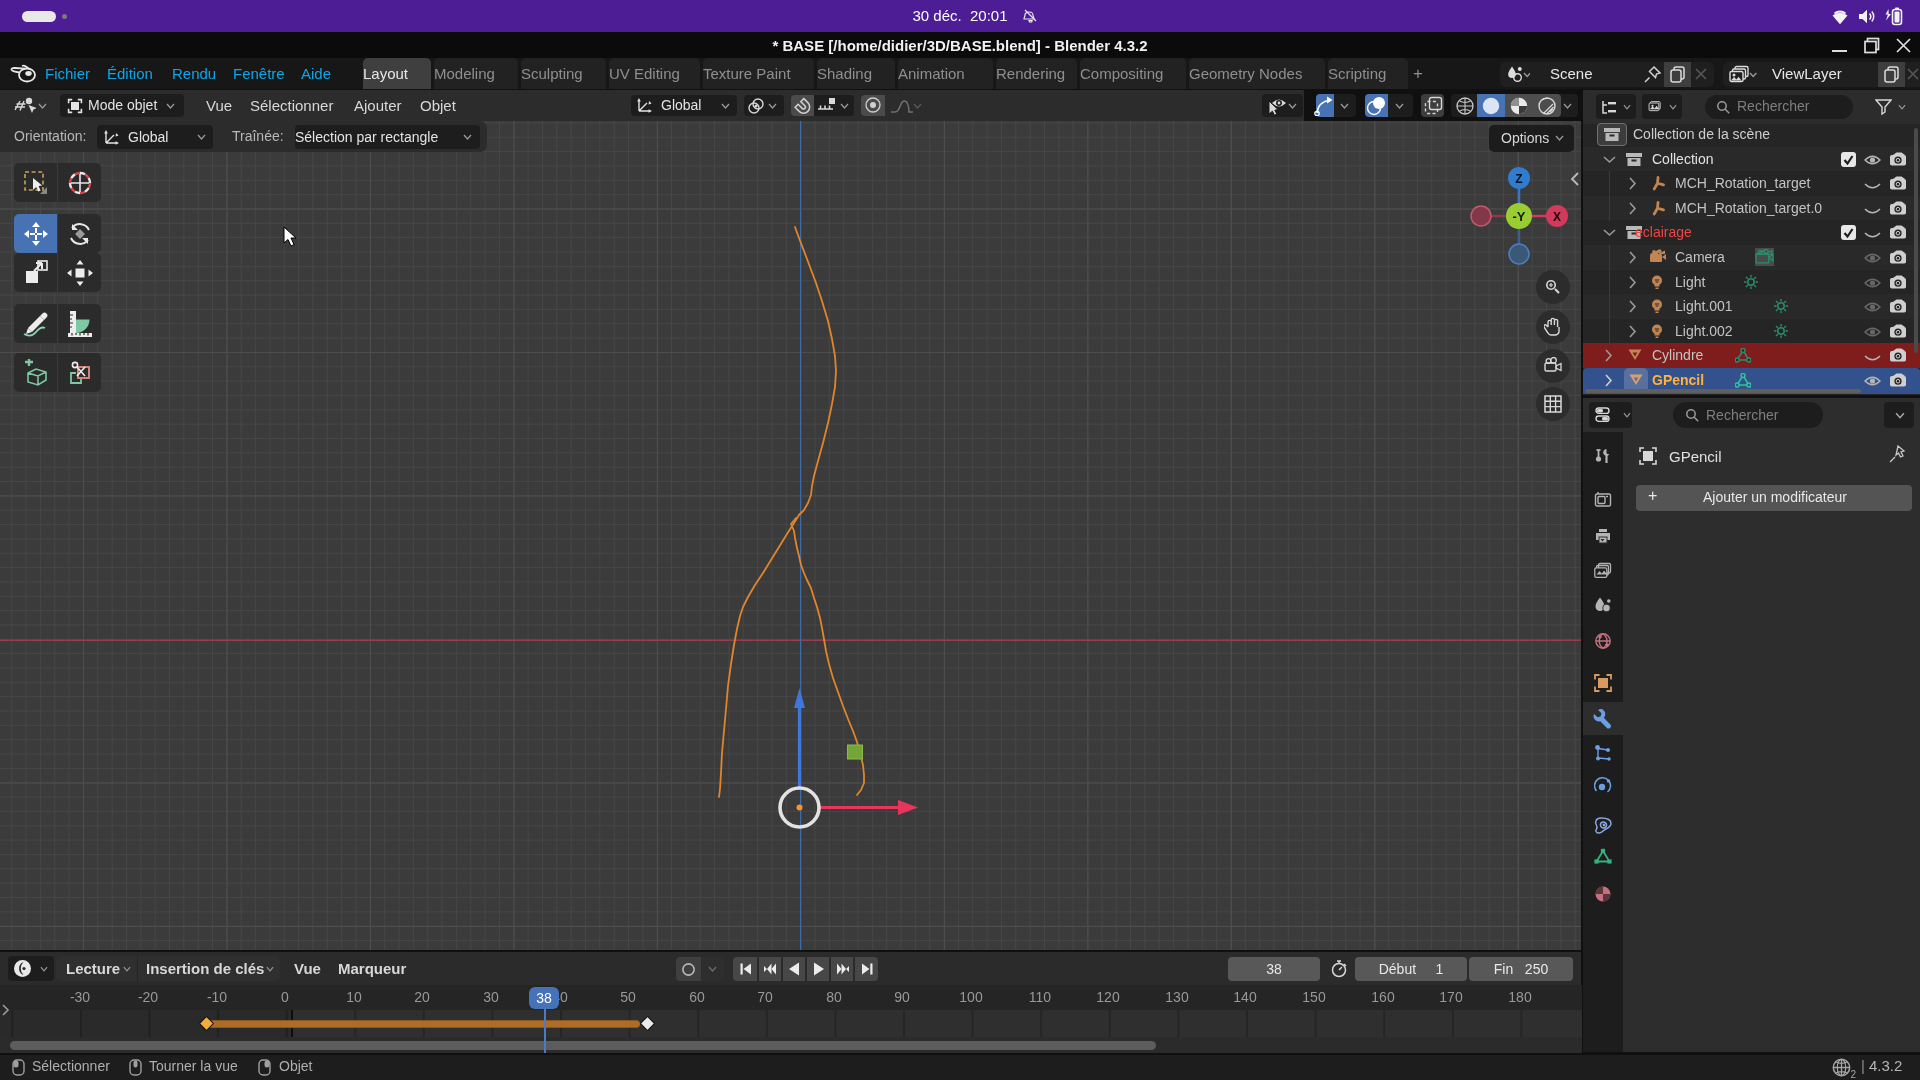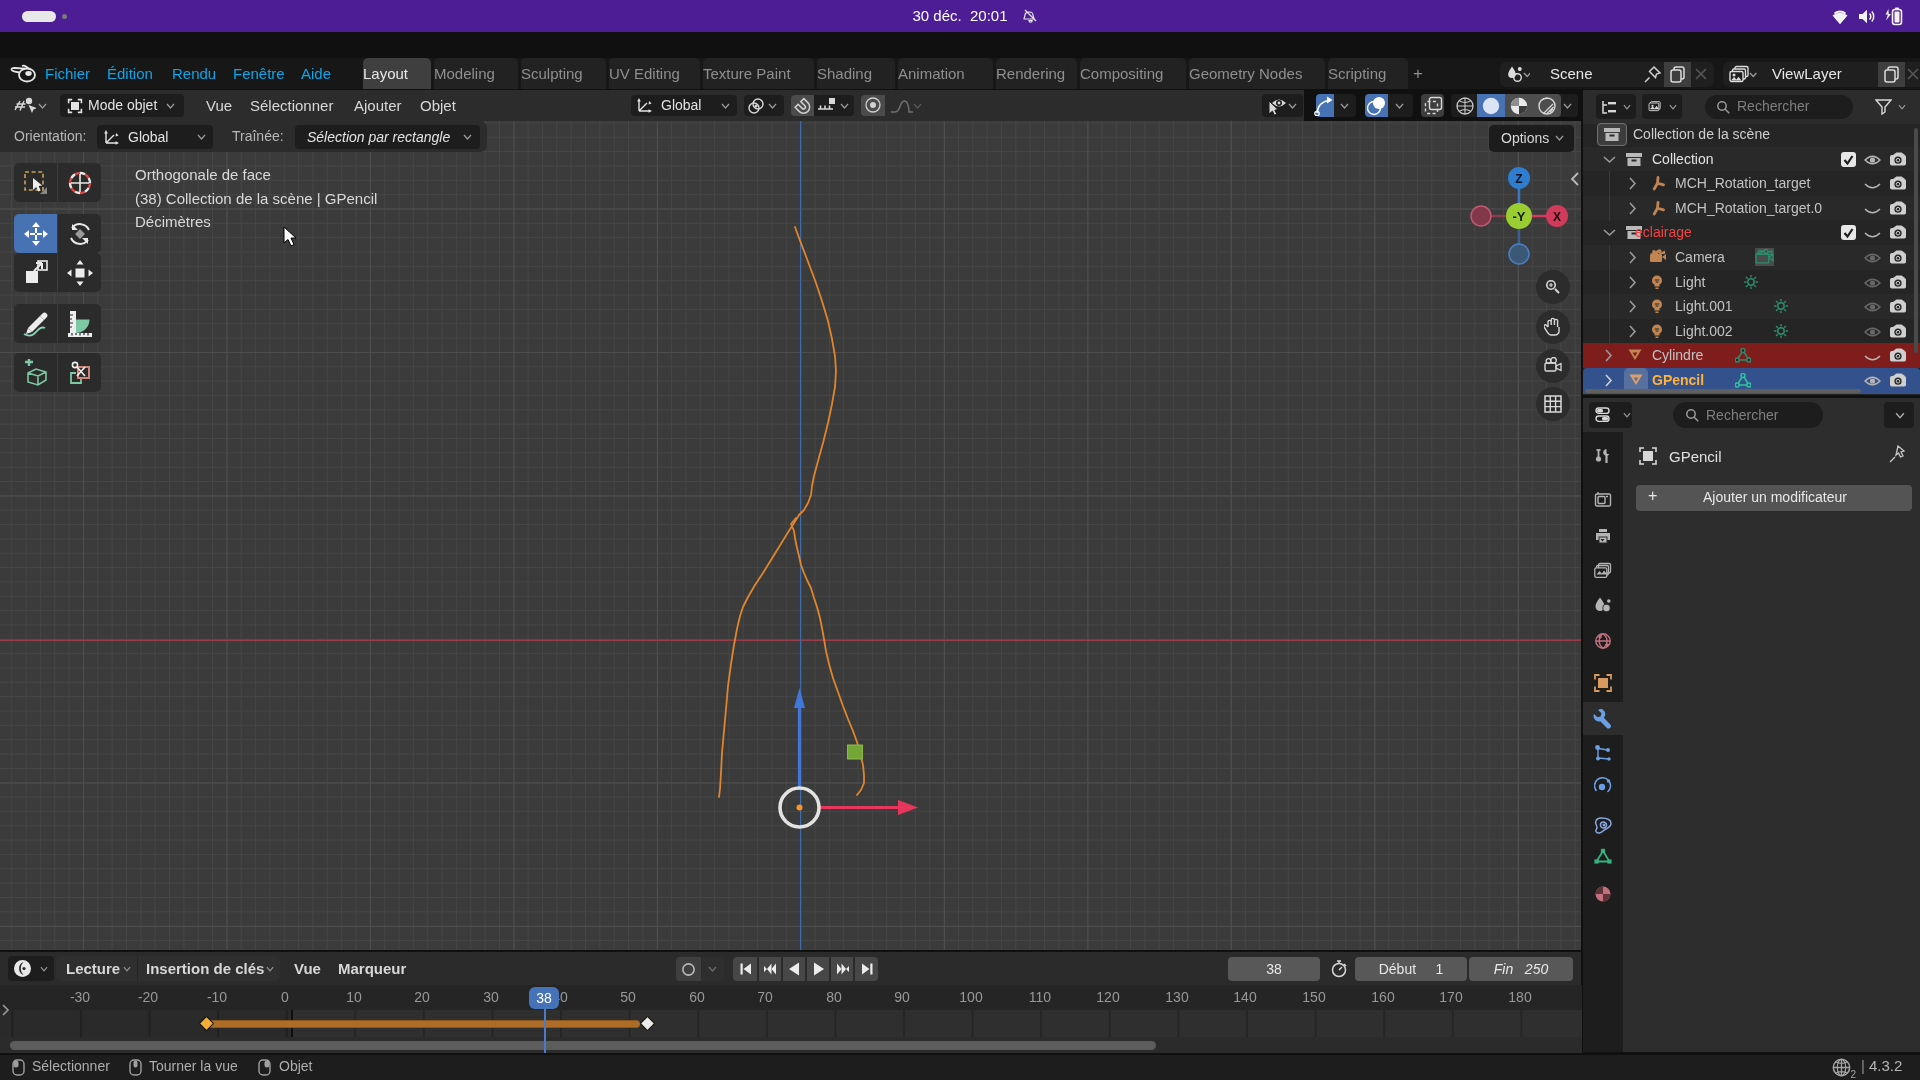--- a/index.html
+++ b/index.html
@@ -96,20 +96,31 @@
       </svg>
 
     <svg class="abs" style="left:1884px;top:7px" width="22" height="19" viewBox="0 0 22 19">
         <path d="M4.5 2 l-3 5.5 h2.4 L2 13.5 l5-6.5 H4.7z" fill="#f2f2f2"></path>
         <rect x="8.5" y="2.5" width="9" height="15" rx="2.4" fill="none" stroke="#f2f2f2" stroke-width="1.6"></rect>
         <rect x="11" y="0.5" width="4" height="2" rx="0.8" fill="#f2f2f2"></rect>
         <rect x="10.5" y="4.5" width="5" height="11" rx="1" fill="#f2f2f2"></rect>
       </svg>
   </div>
 
+  <div class="abs" id="titlebar">
+    <div class="abs" id="titletext">* BASE [/home/didier/3D/BASE.blend] - Blender 4.3.2</div>
+    <div class="abs" style="left:1832px;top:18px;width:15px;height:2.4px;background:#dedede;"></div>
+    <svg class="abs" style="left:1864px;top:5px" width="16" height="17" viewBox="0 0 16 17">
+        <rect x="3.5" y="1.5" width="11" height="11" fill="none" stroke="#dedede" stroke-width="1.7"></rect>
+        <rect x="1" y="4.5" width="11" height="11" fill="#0b0b0b" stroke="#dedede" stroke-width="1.7"></rect>
+      </svg>
+    <svg class="abs" style="left:1896px;top:6px" width="15" height="15" viewBox="0 0 15 15">
+        <path d="M1 1 L14 14 M14 1 L1 14" stroke="#dedede" stroke-width="1.7"></path>
+      </svg>
+  </div>
 
   <div class="abs" id="menurow">
 
     <svg class="abs" style="left:10px;top:6px" width="28" height="20" viewBox="0 0 28 20">
       <g stroke="#e8e8e8" fill="none" stroke-width="1.8">
         <ellipse cx="17" cy="11" rx="8" ry="6.5"></ellipse>
         <path d="M9.5 8.5 Q2 7.5 1.5 5.5 Q1.2 3.8 5 4 L15 4.6"></path>
         <path d="M12 2 Q14 1 15.5 2.2 L19 4.8"></path>
       </g>
       <ellipse cx="18.5" cy="9.5" rx="3.2" ry="2.4" fill="#e8e8e8"></ellipse>
@@ -339,35 +350,34 @@
             <path d="M3 14 L3 3 M3 14 L14 14 M3 14 L11 6" stroke="#e3e3e3" stroke-width="1.4" fill="none"></path>
             <path d="M3 1 l-1.8 3.4 h3.6z M16 14 l-3.4 -1.8 v3.6z M13 4 l-0.4 3.4 3-1z" fill="#e3e3e3"></path>
           </svg>
         <span class="abs" style="left:31px;top:4px;">Global</span>
         <svg class="abs" style="left:100px;top:9px" width="9" height="6" viewBox="0 0 9 6">
             <path d="M1 1 l3.5 4 L8 1" stroke="#999" fill="none" stroke-width="1.3"></path>
           </svg>
       </div>
       <span class="abs" style="left:232px;top:7px;color:#b8b8b8;">Traînée:</span>
       <div class="abs wdg" style="left:295px;top:4px;width:185px;height:24px;">
-        <span class="abs" style="left:12px;top:4px;font-style:italic;">Sélection par rectangle</span>
+        <span class="abs" style="left:0;top:4px;">Sélection par rectangle</span>
         <svg class="abs" style="left:168px;top:9px" width="9" height="6" viewBox="0 0 9 6">
             <path d="M1 1 l3.5 4 L8 1" stroke="#999" fill="none" stroke-width="1.3"></path>
           </svg>
       </div>
     </div>
 
     <div class="abs" style="left:1489px;top:4px;width:85px;height:27px;background:#1c1c1c;border-radius:5px;color:#d8d8d8;font-size:14px;">
       <span class="abs" style="left:12px;top:5px;">Options</span>
       <svg class="abs" style="left:66px;top:10px" width="9" height="6" viewBox="0 0 9 6">
           <path d="M1 1 l3.5 4 L8 1" stroke="#999" fill="none" stroke-width="1.3"></path>
         </svg>
     </div>
 
-    <div class="abs" id="overlaytext">Orthogonale de face<br>(38) Collection de la scène | GPencil<br>Décimètres</div>
 
     <svg class="abs" style="left:283px;top:105px" width="16" height="22" viewBox="0 0 16 22">
         <path d="M1 1 L1 17 L5 13.5 L8 20 L11 18.5 L8 12 L13 12 z" fill="#fff" stroke="#000" stroke-width="1"></path>
       </svg>
 
     <div class="tbtn" style="left:14px;top:42px;border-radius:5px 0 0 5px;">
       <svg style="margin:7px auto" width="26" height="26" viewBox="0 0 26 26">
           <rect x="2" y="2" width="18" height="18" fill="none" stroke="#c8a15a" stroke-width="1.6" stroke-dasharray="4 2.6"></rect>
           <path d="M10 8 l0 12 3.2-3 2 4.6 2.4-1.2 -2-4.4 3.6-0.4z" fill="#ededed"></path>
           <path d="M38 34 l-7 0 7 -7z" transform="translate(-14,-10)" fill="#888"></path>
@@ -1010,21 +1020,21 @@
       <div class="abs" style="left:10px;top:4px;width:1146px;height:9px;background:#5d5d5d;border-radius:4.5px;"></div>
     </div>
   </div>
 
   <div class="fld" style="left:1228px;top:957px;width:92px;height:24px;line-height:24px;">38</div>
   <svg class="abs" style="left:1330px;top:960px" width="18" height="18" viewBox="0 0 18 18">
       <circle cx="9" cy="10" r="6.5" fill="none" stroke="#d8d8d8" stroke-width="1.5"></circle>
       <path d="M9 10 L12 7 M7 1 h4 M9 1 v3 M14 4 l2 2" stroke="#d8d8d8" stroke-width="1.5" fill="none"></path>
     </svg>
   <div class="fld" style="left:1355px;top:957px;width:112px;height:24px;line-height:24px;">Début&nbsp;&nbsp;&nbsp;&nbsp;&nbsp;1</div>
-  <div class="fld" style="left:1469px;top:957px;width:104px;height:24px;line-height:24px;font-style:italic;">Fin&nbsp;&nbsp;&nbsp;250</div>
+  <div class="fld" style="left:1469px;top:957px;width:104px;height:24px;line-height:24px;">Fin&nbsp;&nbsp;&nbsp;250</div>
 
   <div class="abs" id="statusbar">
     <svg class="abs" style="left:12px;top:4px" width="13" height="17" viewBox="0 0 13 17">
         <rect x="1" y="1" width="11" height="15" rx="4" fill="none" stroke="#9f9f9f" stroke-width="1.4"></rect>
         <rect x="1.5" y="1.5" width="5" height="7" rx="2.5" fill="#9f9f9f"></rect>
       </svg>
     <span class="abs" style="left:32px;top:3px;">Sélectionner</span>
     <svg class="abs" style="left:129px;top:4px" width="13" height="17" viewBox="0 0 13 17">
         <rect x="1" y="1" width="11" height="15" rx="4" fill="none" stroke="#9f9f9f" stroke-width="1.4"></rect>
         <rect x="4.5" y="1.5" width="4" height="7" rx="2" fill="#9f9f9f"></rect>

